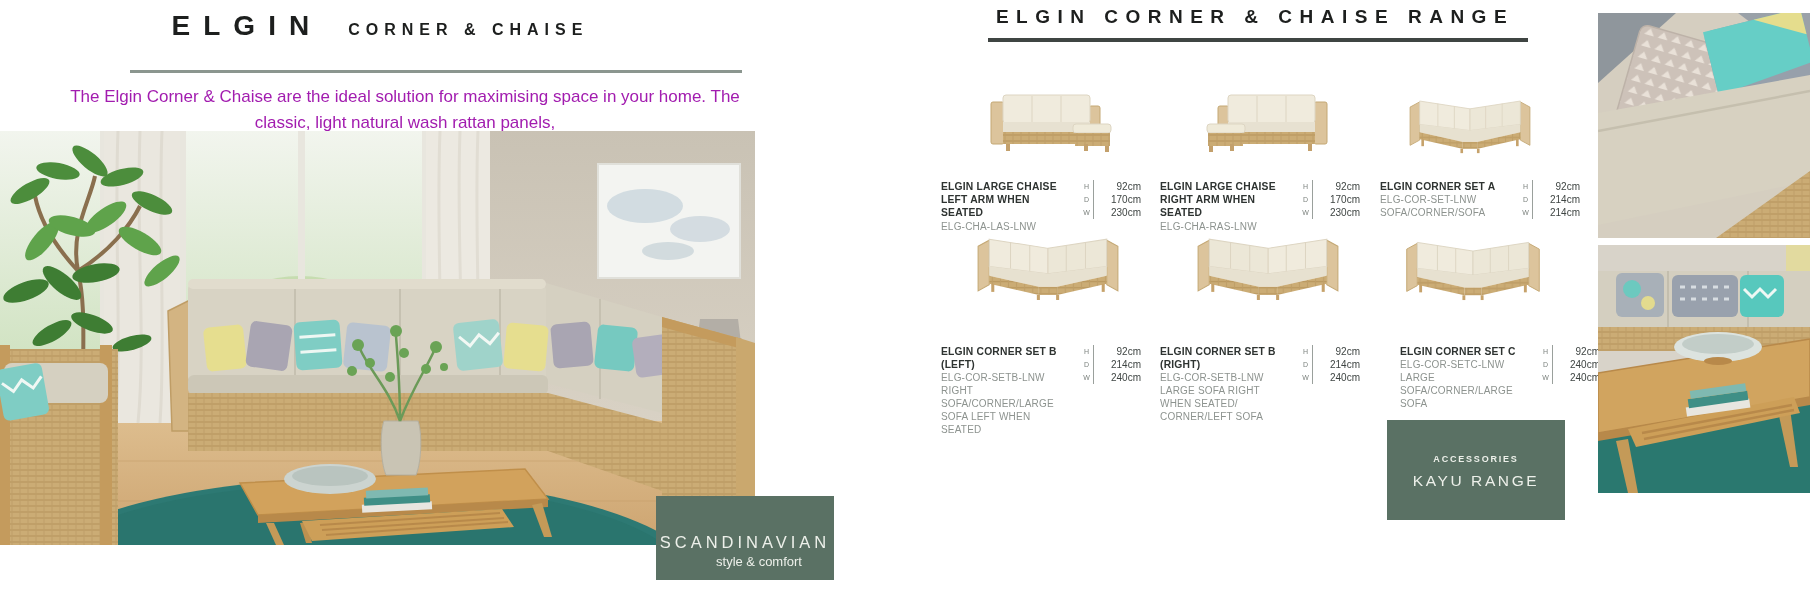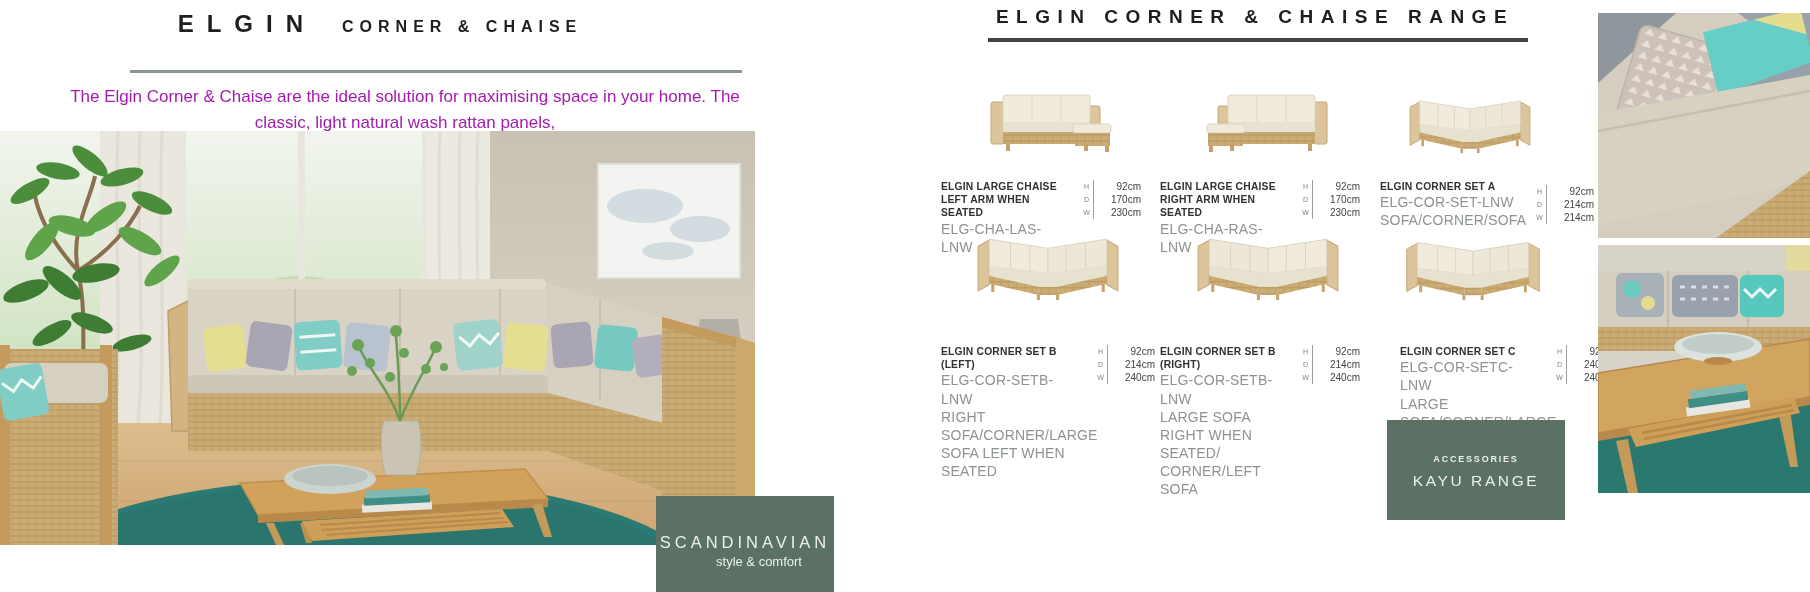--- a/index.html
+++ b/index.html
@@ -2,47 +2,47 @@
 <html><head>
 <meta charset="utf-8">
 <style>
   html,body{margin:0;padding:0;background:#ffffff;}
   body{font-family:"Liberation Sans", sans-serif;}
   .page{position:relative;width:1810px;height:592px;background:#fff;overflow:hidden;}
   .abs{position:absolute;}
 
   
   .title-row{left:120px;top:10px;width:520px;display:flex;align-items:baseline;justify-content:center;gap:26px;}
-  .main-title{font-size:24px;font-weight:600;letter-spacing:13px;color:#1d1f1e;margin:0;}
+  .main-title{font-size:28px;font-weight:600;letter-spacing:13px;color:#1d1f1e;margin:0;}
   .main-subtitle{font-size:16px;font-weight:600;letter-spacing:6px;color:#1d1f1e;}
   .rule-left{left:130px;top:70px;width:612px;height:3px;background:#8b968f;}
   .description{left:52px;top:84px;width:706px;text-align:center;font-size:17px;line-height:1.52;color:#a21caf;}
   .description span{display:block;}
 
   .photo{left:0;top:131px;width:755px;height:414px;overflow:hidden;background:#cfc8ba;}
 
   .green-box{background:#5a7164;color:#edf0ea;text-align:center;z-index:6;}
-  .scan-box{left:656px;top:496px;width:178px;height:96px;}
+  .scan-box{left:656px;top:496px;width:178px;height:84px;}
   .scan-title{margin-top:37px;font-size:16.5px;letter-spacing:4px;font-weight:400;}
   .scan-sub{font-size:13px;margin-top:2px;margin-left:28px;}
   .kayu-box{left:1387px;top:420px;width:178px;height:100px;}
   .kayu-label{margin-top:34px;font-size:9px;font-weight:bold;letter-spacing:1.8px;}
   .kayu-title{font-size:15.5px;letter-spacing:2.6px;margin-top:8px;font-weight:500;}
 
   
   .range-title{left:930px;top:6px;width:650px;margin:0;text-align:center;font-size:19px;font-weight:600;letter-spacing:7.5px;color:#1d1f1e;}
   .rule-right{left:988px;top:38px;width:540px;height:3.5px;background:#3f4543;}
 
   .thumb{display:block;}
   .mirror{transform:scaleX(-1);}
 
   .ptext{width:200px;display:flex;align-items:flex-start;gap:17px;}
   .ptext .cols{width:136px;}
   .pname{font-size:10.3px;font-weight:bold;color:#2e3331;line-height:1.28;letter-spacing:.2px;}
-  .psku,.pdesc{font-size:14px;color:#8d938f;line-height:1.3;letter-spacing:.2px;}
+  .psku,.pdesc{font-size:10px;color:#8d938f;line-height:1.3;letter-spacing:.2px;}
   .dims{margin-left:auto;display:grid;grid-template-columns:14px 47px;}
   .dl{font-size:7px;color:#7c827e;text-align:center;border-right:1px solid #9aa09c;line-height:13px;}
   .dv{font-size:10px;color:#3f4543;text-align:right;line-height:13px;}
 
   .side-photo{overflow:hidden;background:#d5cec0;}
 </style>
 </head>
 <body>
 
 <svg width="0" height="0" style="position:absolute">

